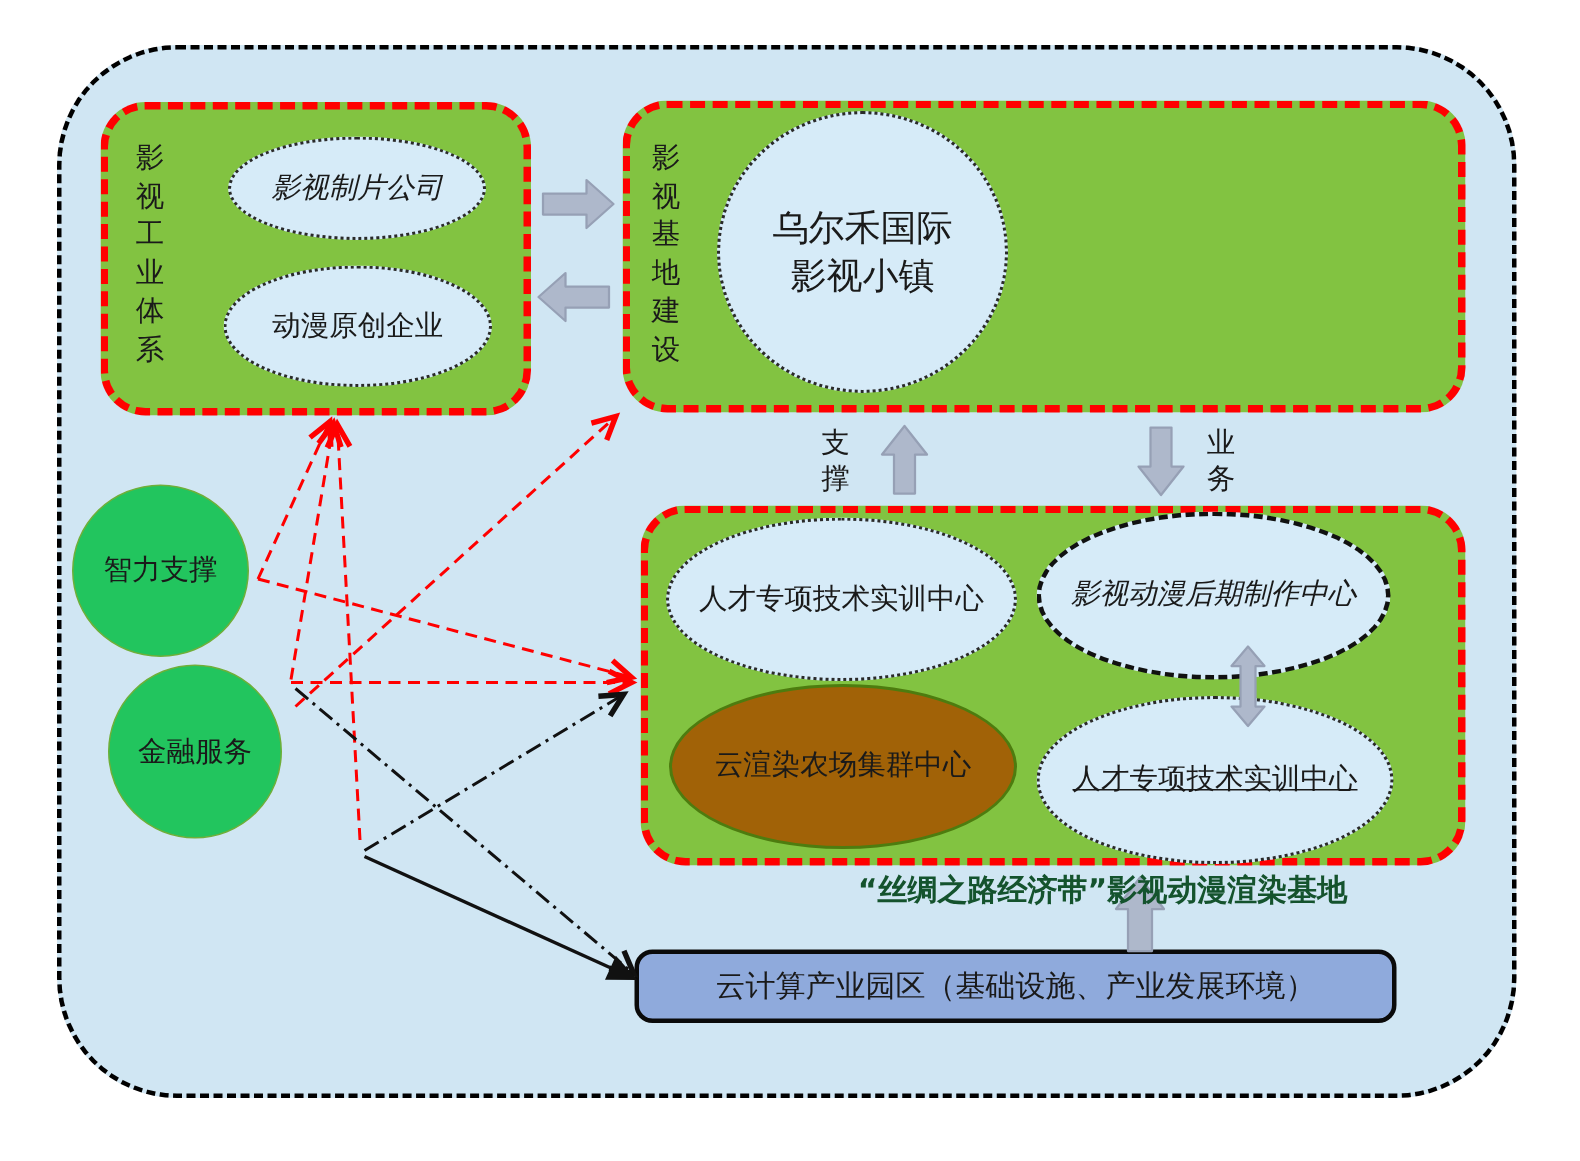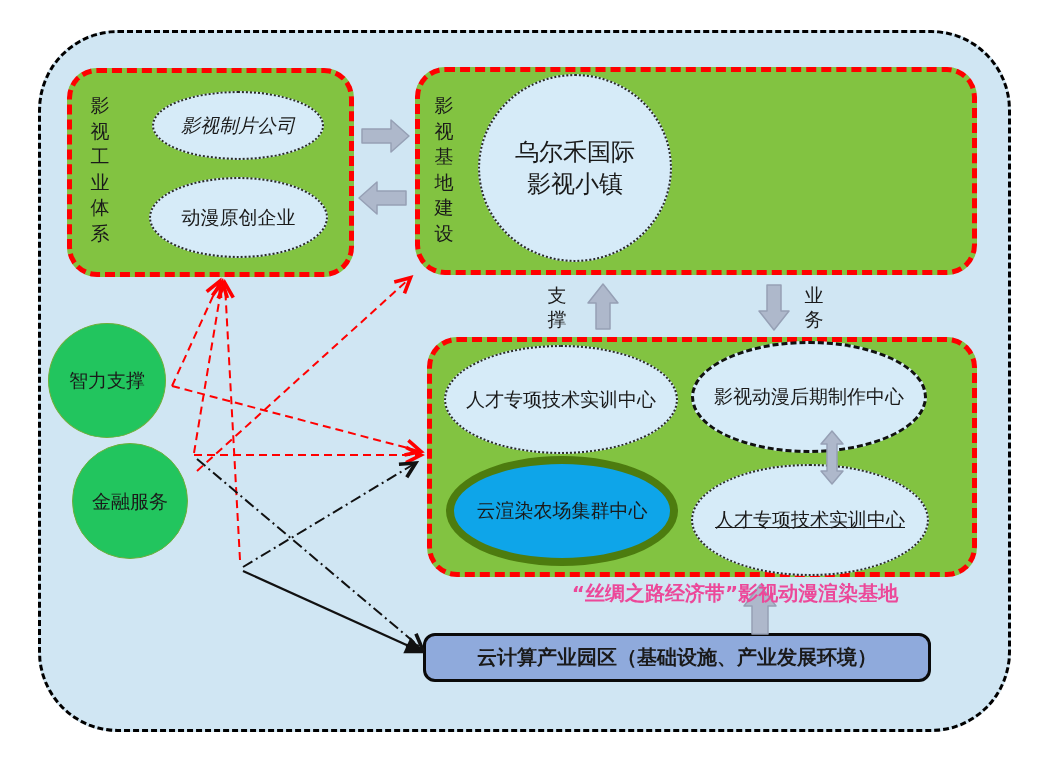--- a/index.html
+++ b/index.html
@@ -18,40 +18,40 @@
   .vlabel{
     position:absolute;white-space:pre-line;text-align:center;
     font-size:19px;line-height:25.5px;font-weight:500;
   }
   .ellipse{
     position:absolute;border-radius:50%;box-sizing:border-box;
     display:flex;align-items:center;justify-content:center;text-align:center;
     background:#D6EBF8;font-size:19px;line-height:1.35;white-space:pre-line;
   }
   .dotted{border:2px dotted #2a2a2a;}
-  .blackdash{border:3px dashed #111;}
-  .salmon{background:#0ea5e9;border:8px solid #4d7c0f;}
+  .blackdash{border:3px dashed #111;font-style:italic;}
+  .salmon{background:#a16207;border:2px solid #4d7c0f;}
   .green-circle{
     position:absolute;border-radius:50%;background:#22c55e;border:1px solid #6FAF39;
     display:flex;align-items:center;justify-content:center;text-align:center;
     font-size:19px;line-height:1.4;white-space:pre-line;box-sizing:border-box;
   }
   .flow-label{
     position:absolute;white-space:pre-line;text-align:center;
     font-size:19px;line-height:23.5px;
   }
   .caption{
     position:absolute;left:500px;top:580px;width:470px;text-align:center;
-    font-size:20px;font-weight:bold;color:#ec4899;z-index:6;
+    font-size:20px;font-weight:bold;color:#14532d;z-index:6;
   }
   .cloud-park{
     position:absolute;left:423px;top:633px;width:508px;height:49px;
     background:#8FAADC;border:3.5px solid #0a0a0a;border-radius:12px;box-sizing:border-box;
     display:flex;align-items:center;justify-content:center;
-    font-size:20px;z-index:1;font-weight:bold;
+    font-size:20px;z-index:1;
   }
   #overlay{position:absolute;left:0;top:0;width:1053px;height:774px;z-index:5;pointer-events:none;}
 </style>
 </head>
 <body>
 
 <div id="stage">
 
   <div class="canvas"></div>
 

